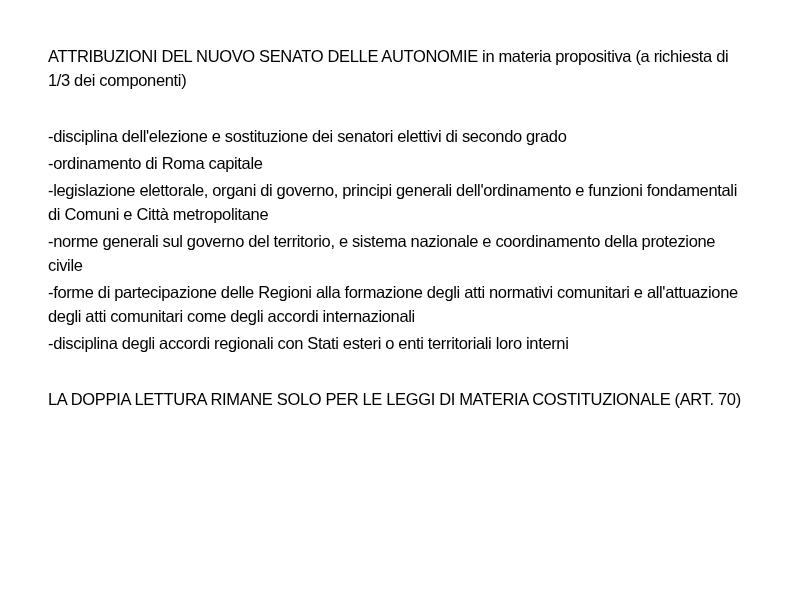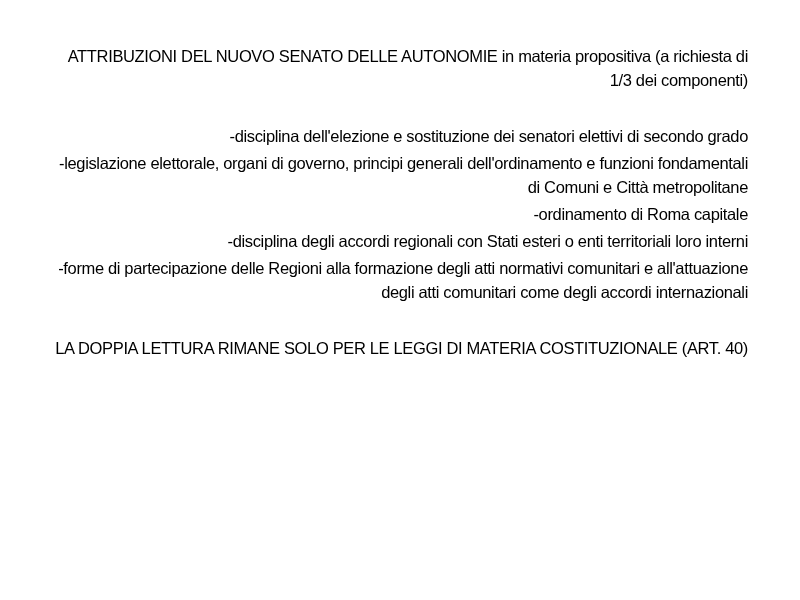--- a/index.html
+++ b/index.html
@@ -19,48 +19,47 @@
       position: absolute;
       left: 48px;
       top: 44px;
       width: 700px;
     }
     .para {
       font-size: 16.5px;
       line-height: 24px;
       letter-spacing: -0.35px;
       margin: 0;
-      text-align: right;
     }
     .intro {
       margin-bottom: 32px;
     }
     .items {
       list-style: none;
       padding: 0;
       margin: 0 0 32px 0;
-      text-align: right;
     }
     .items li {
       font-size: 16.5px;
       line-height: 24px;
       letter-spacing: -0.35px;
       margin: 0 0 3px 0;
     }
   </style>
 </head>
 <body>
 
 <div class="slide">
   <p class="para intro">
     <span>ATTRIBUZIONI DEL NUOVO SENATO DELLE AUTONOMIE</span><span> in materia propositiva (a richiesta di 1/3 dei componenti)</span>
   </p>
 
   <ul class="items">
     <li>-disciplina dell'elezione e sostituzione dei senatori elettivi di secondo grado</li>
+    <li>-ordinamento di Roma capitale</li>
     <li>-legislazione elettorale, organi di governo, principi generali dell'ordinamento e funzioni fondamentali di Comuni e Città metropolitane</li>
-    <li>-ordinamento di Roma capitale</li>
+    <li>-norme generali sul governo del territorio, e sistema nazionale e coordinamento della protezione civile</li>
+    <li>-forme di partecipazione delle Regioni alla formazione degli atti normativi comunitari e all'attuazione degli atti comunitari come degli accordi internazionali</li>
     <li>-disciplina degli accordi regionali con Stati esteri o enti territoriali loro interni</li>
-    <li>-forme di partecipazione delle Regioni alla formazione degli atti normativi comunitari e all'attuazione degli atti comunitari come degli accordi internazionali</li>
   </ul>
 
-  <p class="para">LA DOPPIA LETTURA RIMANE SOLO PER LE LEGGI DI MATERIA COSTITUZIONALE (ART. 40)</p>
+  <p class="para">LA DOPPIA LETTURA RIMANE SOLO PER LE LEGGI DI MATERIA COSTITUZIONALE (ART. 70)</p>
 </div>
 
 </body></html>

